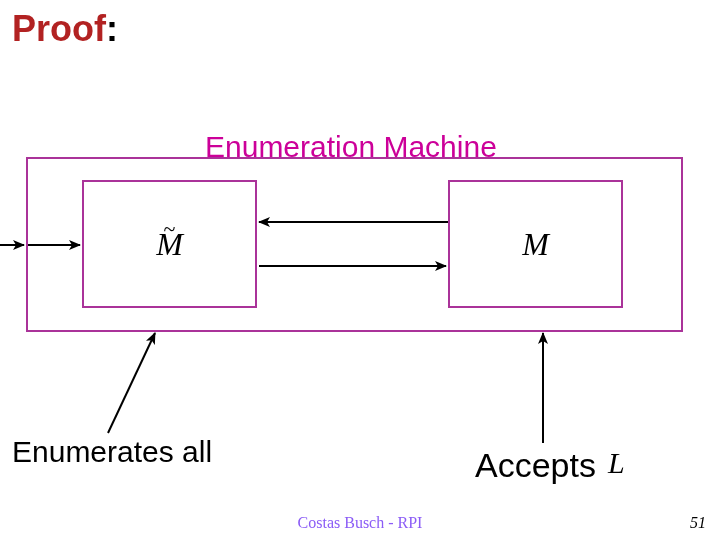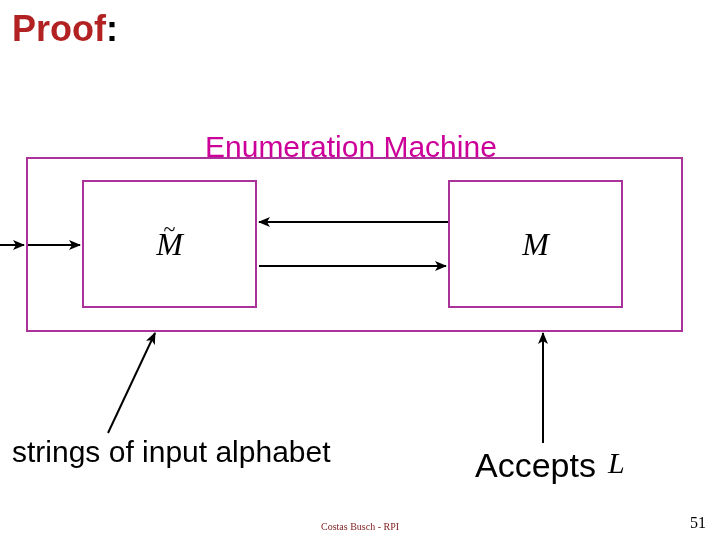--- a/index.html
+++ b/index.html
@@ -92,30 +92,31 @@
     font-family: "Times New Roman", serif;
     font-style: italic;
     font-size: 30px;
   }
   .footer-center {
     position: absolute;
     bottom: 8px;
     left: 50%;
     transform: translateX(-50%);
     font-family: "Times New Roman", serif;
-    font-size: 10px;
-    color: #7f1d1d;
+    font-size: 16px;
+    color: #8b5cf6;
   }
   .page-num {
     position: absolute;
     bottom: 8px;
     right: 14px;
     font-family: "Times New Roman", serif;
     font-size: 16px;
     color: #000000;
+    font-style: italic;
   }
 </style>
 </head>
 <body>
 
 <div class="proof-label">
   <span class="proof-word">Proof</span><span class="colon">:</span>
 </div>
 
 <div class="enum-title">Enumeration Machine</div>
@@ -149,20 +150,20 @@
   <line x1="448" y1="222" x2="259" y2="222" stroke="#000" stroke-width="2" marker-end="url(#ah)"></line>
 
   <line x1="259" y1="266" x2="446" y2="266" stroke="#000" stroke-width="2" marker-end="url(#ah)"></line>
 
   <line x1="108" y1="433" x2="155" y2="333" stroke="#000" stroke-width="2" marker-end="url(#ah)"></line>
 
   <line x1="543" y1="443" x2="543" y2="333" stroke="#000" stroke-width="2" marker-end="url(#ah)"></line>
 </svg>
 
 <div class="caption-left">
-  <div>strings of input alphabet</div>
+  <div>Enumerates all</div>
 </div>
 
 <div class="caption-right">Accepts</div>
 <div class="script-L">L</div>
 
 <div class="footer-center">Costas Busch - RPI</div>
 <div class="page-num">51</div>
 
 </body></html>

